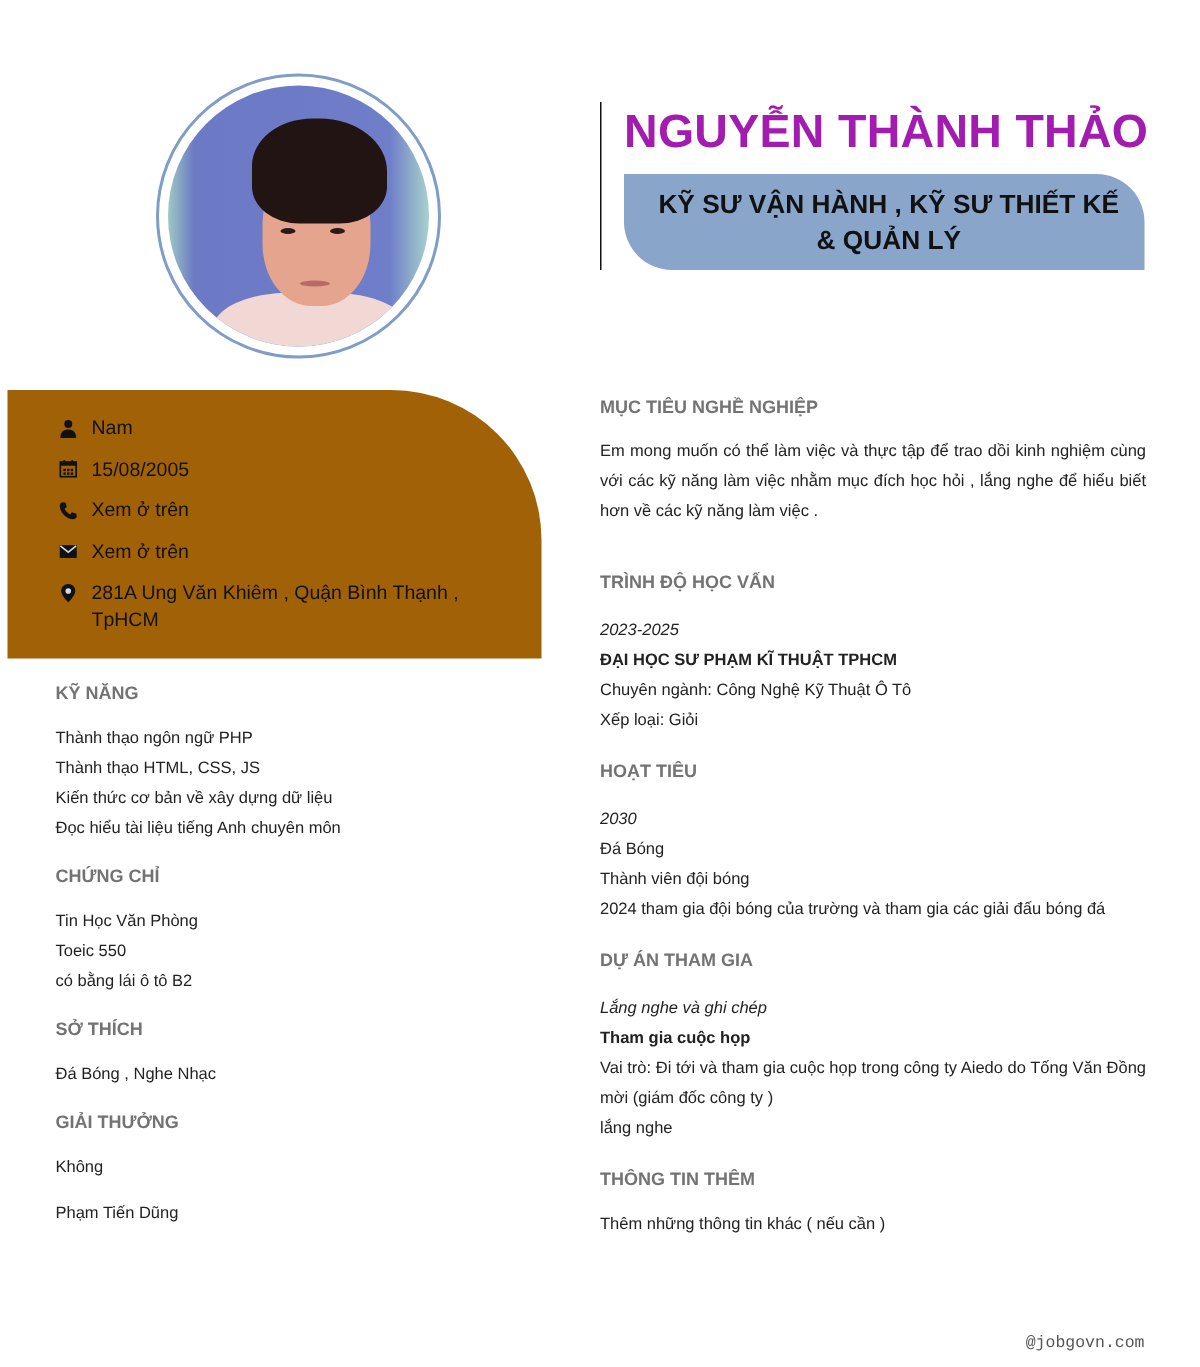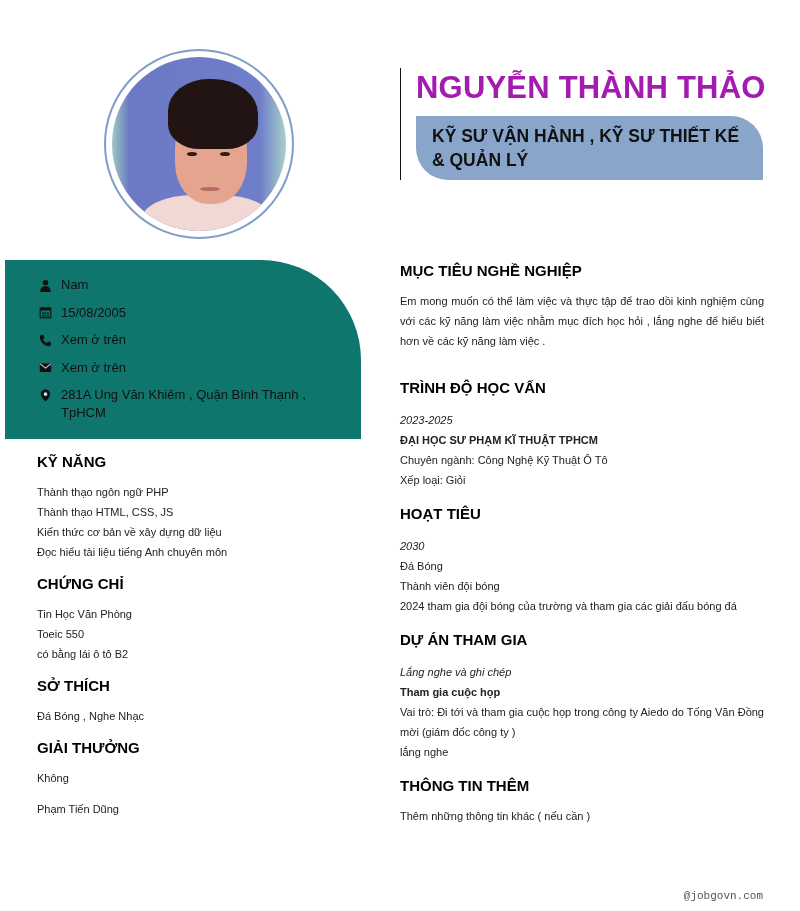--- a/index.html
+++ b/index.html
@@ -29,35 +29,35 @@
   .avatar .eye { position: absolute; top: 95px; width: 10px; height: 4px; background: #2a1a1a; border-radius: 50%; }
   .avatar .mouth { position: absolute; left: 88px; top: 130px; width: 20px; height: 4px; background: #b96a64; border-radius: 50%; }
 
   .vline { position: absolute; left: 400px; top: 68px; width: 1px; height: 112px; background: #111; }
   .name {
     position: absolute; left: 416px; top: 70px; font-size: 31px; font-weight: 700; letter-spacing: 0.2px; color: #a21caf;
   }
   .title-band {
     position: absolute; left: 416px; top: 116px; width: 347px; height: 64px;
     background: #89a5ca; border-radius: 0 32px 0 32px; padding: 8px 10px 0 16px;
-    font-size: 17.5px; font-weight: 700; line-height: 24px; color: #111;
+    font-size: 17.5px; font-weight: 700; line-height: 24px; color: #111; text-align: center;
   }
 
   .contact {
     position: absolute; left: 5px; top: 260px; width: 356px; height: 179px;
-    background: #0f766e; border-top-right-radius: 100px; padding: 16px 0 0 34px;
+    background: #a16207; border-top-right-radius: 100px; padding: 16px 0 0 34px;
   }
   .contact-row { display: flex; align-items: flex-start; font-size: 13px; margin-bottom: 9.5px; line-height: 18px; }
   .contact-row .ic { width: 22px; height: 18px; display: flex; align-items: center; justify-content: flex-start; flex-shrink: 0; }
   .contact-row .ic svg { width: 13px; height: 13px; }
   .contact-row .txt { width: 250px; }
 
   .left-col { position: absolute; left: 37px; top: 451px; width: 320px; }
   .right-col { position: absolute; left: 400px; top: 260px; width: 364px; }
-  .sec-h { font-size: 15px; font-weight: 700; color: #000000; margin-bottom: 9px; line-height: 22px; }
+  .sec-h { font-size: 12px; font-weight: 700; color: #737373; margin-bottom: 9px; line-height: 22px; }
   .item { font-size: 11px; line-height: 20px; color: #222; }
   .item.it { font-style: italic; margin-top: 11px; }
   .item.b { font-weight: 700; }
   .item.just { text-align: justify; }
   .left-col .sec { margin-bottom: 11px; }
   .right-col .sec { margin-bottom: 13px; }
 
   .footer { position: absolute; right: 37px; top: 890px; font-family: "Liberation Mono", "DejaVu Sans Mono", monospace; font-size: 11px; color: #555; text-align: center; }
 </style>
 </head>

